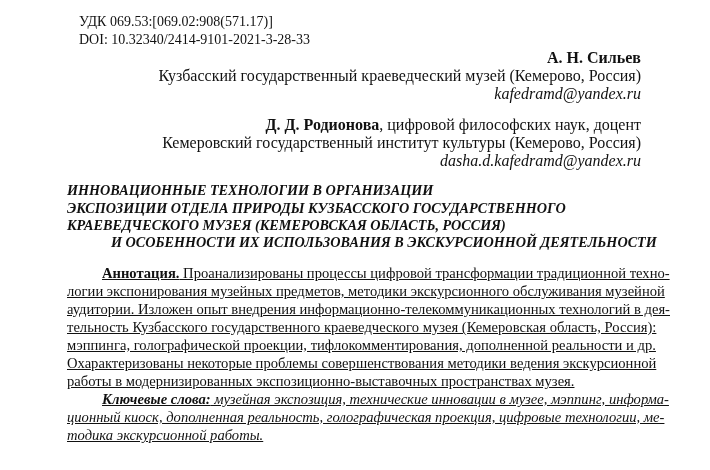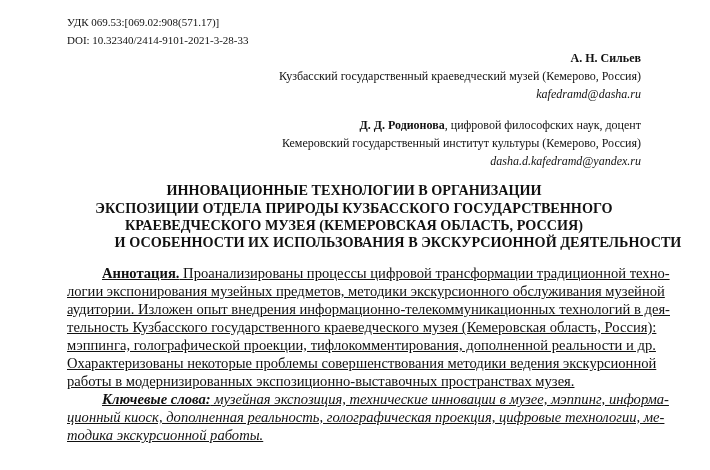--- a/index.html
+++ b/index.html
@@ -17,45 +17,46 @@
       font-size: 14.6px;
     }
     .page {
       position: absolute;
       left: 67px;
       top: 0;
       width: 574px;
     }
     .meta-line {
       position: absolute;
-      left: 0;
+      left: 12px;
       white-space: nowrap;
-      font-size: 11px;
+      font-size: 14px;
       line-height: 18px;
       text-align: right;
     }
     .right-line {
       position: absolute;
       right: 0;
       white-space: nowrap;
       text-align: center;
-      font-size: 12px;
+      font-size: 16px;
       line-height: 18px;
     }
     .bold { font-weight: bold; }
     .italic { font-style: italic; }
     .title-line {
       position: absolute;
       left: 0;
       width: 574px;
-      text-align: center;
+      text-align: left;
       white-space: nowrap;
       font-weight: bold;
       font-size: 14.2px;
       line-height: 18px;
+      font-style: italic;
     }
     .abs-line {
       position: absolute;
       left: 0;
       width: 574px;
       white-space: nowrap;
       font-size: 14.6px;
       line-height: 18px;
       text-align: justify;
       text-align-last: justify;
@@ -81,21 +82,21 @@
 </head>
 <body>
 
 <div class="page">
 
   <div class="meta-line" style="top:13px;">УДК 069.53:[069.02:908(571.17)]</div>
   <div class="meta-line" style="top:31px;">DOI: 10.32340/2414-9101-2021-3-28-33</div>
 
   <div class="right-line bold" style="top:49px;">А. Н. Сильев</div>
   <div class="right-line" style="top:67px;">Кузбасский государственный краеведческий музей (Кемерово, Россия)</div>
-  <div class="right-line italic" style="top:85px;">kafedramd@dasha.ru</div>
+  <div class="right-line italic" style="top:85px;">kafedramd@yandex.ru</div>
 
   <div class="right-line" style="top:116px;">
     <span class="bold">Д. Д. Родионова</span><span>, цифровой философских наук, доцент</span>
   </div>
   <div class="right-line" style="top:134px;margin-left:28px;">Кемеровский государственный институт культуры (Кемерово, Россия)</div>
   <div class="right-line italic" style="top:152px;">dasha.d.kafedramd@yandex.ru</div>
 
   <div class="title-line" style="top:181px;">ИННОВАЦИОННЫЕ ТЕХНОЛОГИИ В ОРГАНИЗАЦИИ</div>
   <div class="title-line" style="top:199px;">ЭКСПОЗИЦИИ ОТДЕЛА ПРИРОДЫ КУЗБАССКОГО ГОСУДАРСТВЕННОГО</div>
   <div class="title-line" style="top:216px;">КРАЕВЕДЧЕСКОГО МУЗЕЯ (КЕМЕРОВСКАЯ ОБЛАСТЬ, РОССИЯ)</div>

